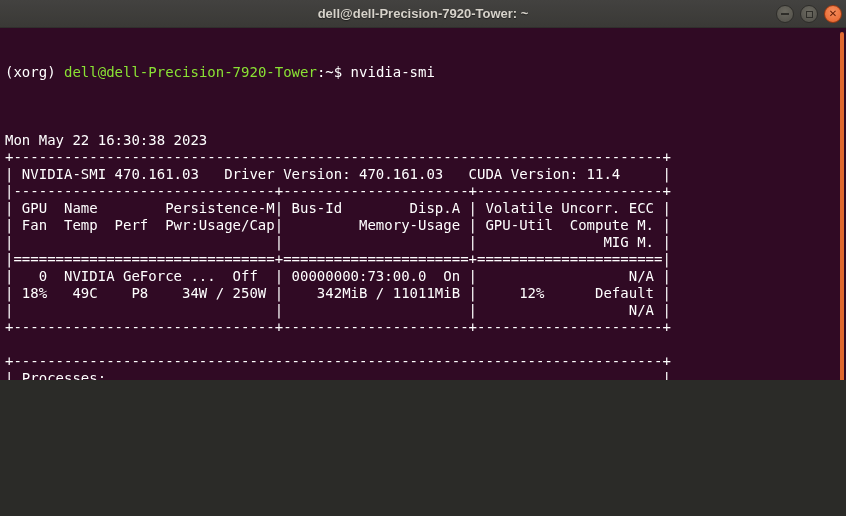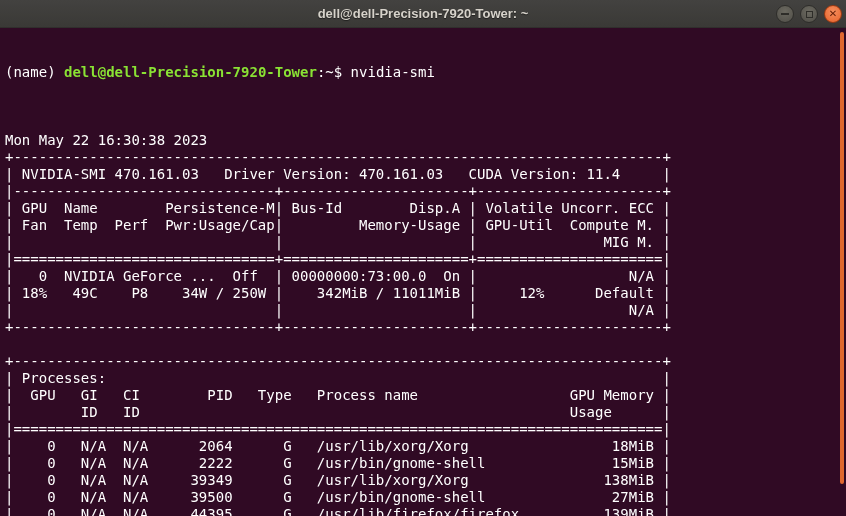--- a/index.html
+++ b/index.html
@@ -1,19 +1,19 @@
 <!DOCTYPE html>
 <html><head>
 <meta charset="utf-8">
 <style>
   * { margin: 0; padding: 0; box-sizing: border-box; }
   html, body { width: 846px; height: 516px; overflow: hidden; background: #2b2b28; }
   body { font-family: "Liberation Sans", "DejaVu Sans", sans-serif; }
 
-  .window { width: 846px; height: 516px; display: flex; flex-direction: column; }
+  .window { width: 846px; height: 380px; display: flex; flex-direction: column; }
 
   
   .titlebar {
     height: 28px; flex: 0 0 28px;
     background: linear-gradient(#434240, #3a3936);
     border-bottom: 1px solid #302f2c;
     position: relative;
     display: flex; align-items: center; justify-content: center;
   }
   .titlebar .title {
@@ -60,21 +60,21 @@
     font-family: "DejaVu Sans Mono", "Liberation Mono", monospace;
     font-size: 14px; line-height: 17px;
     color: #ffffff;
     white-space: pre;
     overflow: hidden;
   }
   .terminal pre {
     font: inherit; color: inherit; white-space: pre; margin: 0;
   }
   .line { white-space: pre; }
-  .green { color: #8ae234; font-weight: bold; }
+  .green { color: #8ae234; font-weight: normal; }
   .scrollbar {
     position: absolute; top: 4px; right: 2px;
     width: 4px; height: 452px;
     background: #e0682f; border-radius: 2px;
   }
 </style>
 </head>
 <body>
 
 <div class="window">
@@ -89,21 +89,21 @@
           <span class="glyph-max"></span>
         </div>
       <div class="wbtn close">
           <span>✕</span>
         </div>
     </div>
   </div>
 
 
   <div class="terminal">
-    <div class="line"><span>(name) </span><span class="green">dell@dell-Precision-7920-Tower</span><span>:~$</span><span> nvidia-smi</span></div>
+    <div class="line"><span>(xorg) </span><span class="green">dell@dell-Precision-7920-Tower</span><span>:~$</span><span> nvidia-smi</span></div>
 
     <pre>Mon May 22 16:30:38 2023
 +-----------------------------------------------------------------------------+
 | NVIDIA-SMI 470.161.03   Driver Version: 470.161.03   CUDA Version: 11.4     |
 |-------------------------------+----------------------+----------------------+
 | GPU  Name        Persistence-M| Bus-Id        Disp.A | Volatile Uncorr. ECC |
 | Fan  Temp  Perf  Pwr:Usage/Cap|         Memory-Usage | GPU-Util  Compute M. |
 |                               |                      |               MIG M. |
 |===============================+======================+======================|
 |   0  NVIDIA GeForce ...  Off  | 00000000:73:00.0  On |                  N/A |

